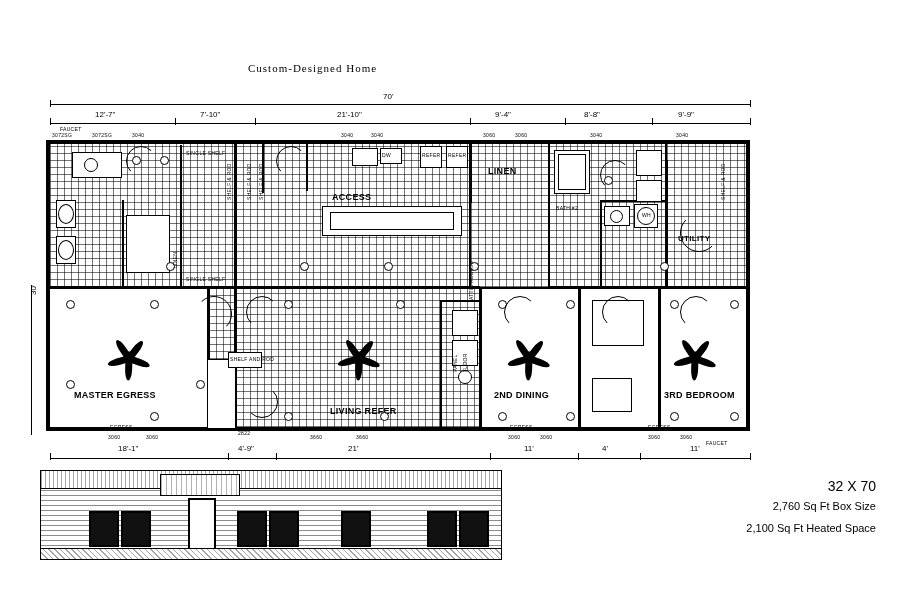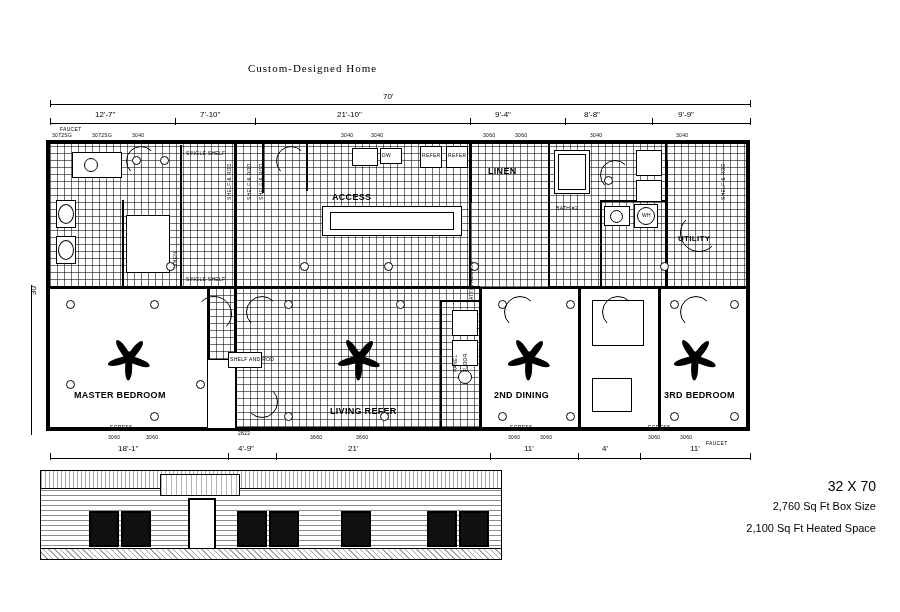--- a/index.html
+++ b/index.html
@@ -144,21 +144,21 @@
     <div class="wall" style="left:208px;top:288px;width:2px;height:72px;"></div>
     <div class="wall" style="left:122px;top:200px;width:2px;height:88px;"></div>
     <div class="wall" style="left:180px;top:145px;width:2px;height:143px;"></div>
     <div class="wall" style="left:262px;top:143px;width:2px;height:50px;"></div>
     <div class="wall" style="left:306px;top:143px;width:2px;height:48px;"></div>
     <div class="wall" style="left:600px;top:200px;width:66px;height:2px;"></div>
     <div class="wall" style="left:600px;top:200px;width:2px;height:88px;"></div>
     <div class="wall" style="left:440px;top:300px;width:2px;height:128px;"></div>
     <div class="wall" style="left:440px;top:300px;width:40px;height:2px;"></div>
 
-    <div class="lbl" style="left:74px;top:390px;font-size:9px;">MASTER BEDROOM</div>
+    <div class="lbl" style="left:74px;top:390px;font-size:9px;">MASTER EGRESS</div>
     <div class="lbl" style="left:330px;top:406px;font-size:9px;">LIVING REFER</div>
     <div class="lbl" style="left:332px;top:192px;font-size:9px;">ACCESS</div>
     <div class="lbl" style="left:488px;top:166px;font-size:9px;">LINEN</div>
     <div class="lbl" style="left:494px;top:390px;font-size:9px;">2ND DINING</div>
     <div class="lbl" style="left:664px;top:390px;font-size:9px;">3RD BEDROOM</div>
     <div class="lbl" style="left:678px;top:234px;font-size:8px;">UTILITY</div>
     <div class="lbl xs" style="left:556px;top:205px;">BATH #2</div>
 
     <div class="fan" style="left:106px;top:332px;">
       <div class="blade" style="transform:rotate(20deg)"></div>

